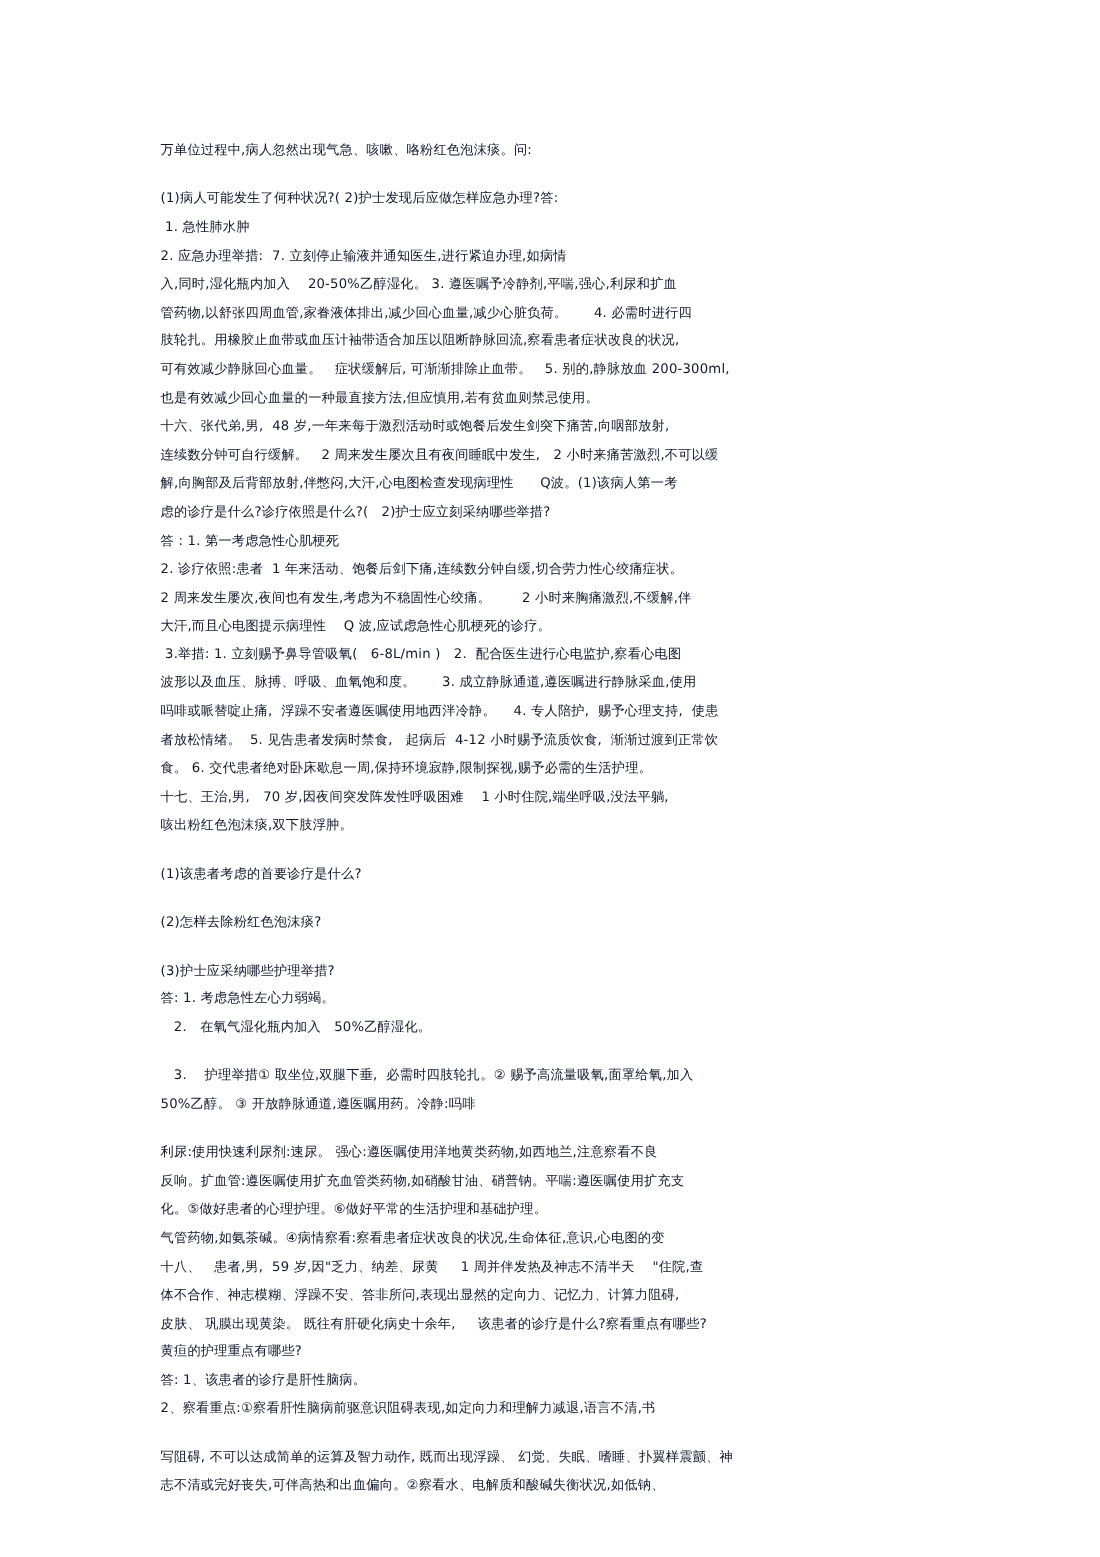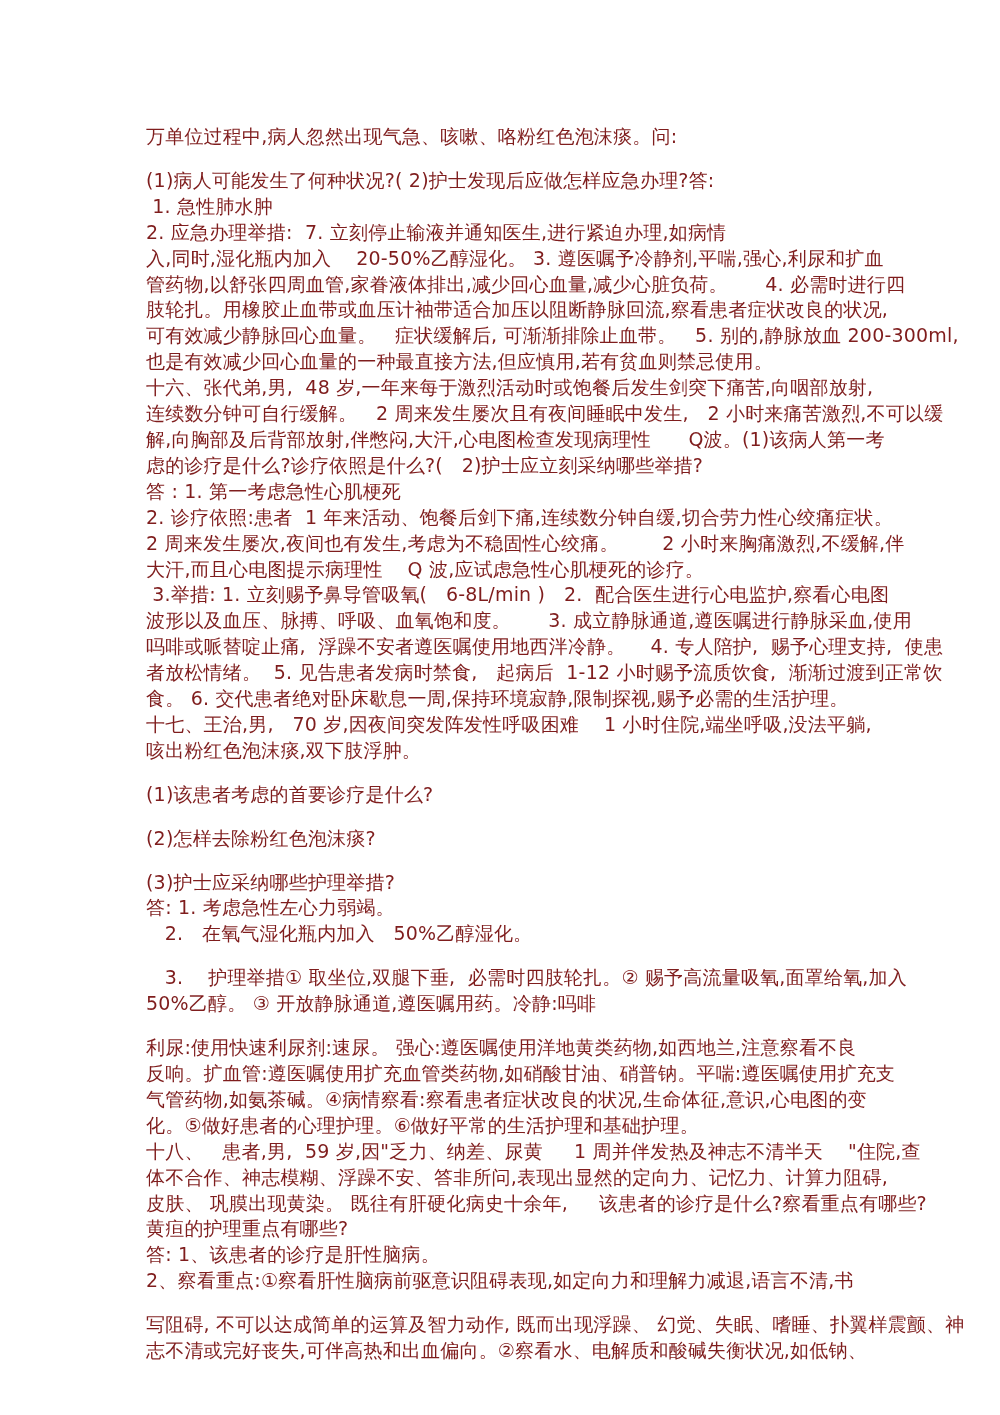--- a/index.html
+++ b/index.html
@@ -13,22 +13,22 @@
     height: 1415px;
     background: #ffffff;
     overflow: hidden;
     font-family: "DejaVu Sans", "Liberation Sans", sans-serif;
   }
   .doc-body {
     position: absolute;
     left: 146px;
     top: 124px;
     width: 746px;
-    color: #7f1d1d;
-    font-size: 19px;
+    color: #0f172a;
+    font-size: 12px;
     line-height: 25.9px;
     font-weight: 400;
   }
   .line {
     white-space: pre;
     letter-spacing: 0.2px;
   }
   .line.sp {
     margin-top: 18px;
   }
@@ -51,35 +51,35 @@
       <div class="line">连续数分钟可自行缓解。   2 周来发生屡次且有夜间睡眠中发生,   2 小时来痛苦激烈,不可以缓</div>
       <div class="line">解,向胸部及后背部放射,伴憋闷,大汗,心电图检查发现病理性      Q波。(1)该病人第一考</div>
       <div class="line">虑的诊疗是什么?诊疗依照是什么?(   2)护士应立刻采纳哪些举措?</div>
       <div class="line">答 : 1. 第一考虑急性心肌梗死</div>
       <div class="line">2. 诊疗依照:患者  1 年来活动、饱餐后剑下痛,连续数分钟自缓,切合劳力性心绞痛症状。</div>
       <div class="line">2 周来发生屡次,夜间也有发生,考虑为不稳固性心绞痛。       2 小时来胸痛激烈,不缓解,伴</div>
       <div class="line">大汗,而且心电图提示病理性    Q 波,应试虑急性心肌梗死的诊疗。</div>
       <div class="line"> 3.举措: 1. 立刻赐予鼻导管吸氧(   6-8L/min )   2.  配合医生进行心电监护,察看心电图</div>
       <div class="line">波形以及血压、脉搏、呼吸、血氧饱和度。      3. 成立静脉通道,遵医嘱进行静脉采血,使用</div>
       <div class="line">吗啡或哌替啶止痛,  浮躁不安者遵医嘱使用地西泮冷静。    4. 专人陪护,  赐予心理支持,  使患</div>
-      <div class="line">者放松情绪。  5. 见告患者发病时禁食,   起病后  1-12 小时赐予流质饮食,  渐渐过渡到正常饮</div>
+      <div class="line">者放松情绪。  5. 见告患者发病时禁食,   起病后  4-12 小时赐予流质饮食,  渐渐过渡到正常饮</div>
       <div class="line">食。 6. 交代患者绝对卧床歇息一周,保持环境寂静,限制探视,赐予必需的生活护理。</div>
       <div class="line">十七、王治,男,   70 岁,因夜间突发阵发性呼吸困难    1 小时住院,端坐呼吸,没法平躺,</div>
       <div class="line">咳出粉红色泡沫痰,双下肢浮肿。</div>
       <div class="line sp">(1)该患者考虑的首要诊疗是什么?</div>
       <div class="line sp">(2)怎样去除粉红色泡沫痰?</div>
       <div class="line sp">(3)护士应采纳哪些护理举措?</div>
       <div class="line">答: 1. 考虑急性左心力弱竭。</div>
       <div class="line">   2.   在氧气湿化瓶内加入   50%乙醇湿化。</div>
       <div class="line sp">   3.    护理举措① 取坐位,双腿下垂,  必需时四肢轮扎。② 赐予高流量吸氧,面罩给氧,加入</div>
       <div class="line">50%乙醇。 ③ 开放静脉通道,遵医嘱用药。冷静:吗啡</div>
       <div class="line sp">利尿:使用快速利尿剂:速尿。 强心:遵医嘱使用洋地黄类药物,如西地兰,注意察看不良</div>
       <div class="line">反响。扩血管:遵医嘱使用扩充血管类药物,如硝酸甘油、硝普钠。平喘:遵医嘱使用扩充支</div>
+      <div class="line">化。⑤做好患者的心理护理。⑥做好平常的生活护理和基础护理。</div>
       <div class="line">气管药物,如氨茶碱。④病情察看:察看患者症状改良的状况,生命体征,意识,心电图的变</div>
-      <div class="line">化。⑤做好患者的心理护理。⑥做好平常的生活护理和基础护理。</div>
       <div class="line">十八、   患者,男,  59 岁,因"乏力、纳差、尿黄     1 周并伴发热及神志不清半天    "住院,查</div>
       <div class="line">体不合作、神志模糊、浮躁不安、答非所问,表现出显然的定向力、记忆力、计算力阻碍,</div>
       <div class="line">皮肤、 巩膜出现黄染。 既往有肝硬化病史十余年,     该患者的诊疗是什么?察看重点有哪些?</div>
       <div class="line">黄疸的护理重点有哪些?</div>
       <div class="line">答: 1、该患者的诊疗是肝性脑病。</div>
       <div class="line">2、察看重点:①察看肝性脑病前驱意识阻碍表现,如定向力和理解力减退,语言不清,书</div>
       <div class="line sp">写阻碍, 不可以达成简单的运算及智力动作, 既而出现浮躁、 幻觉、失眠、嗜睡、扑翼样震颤、神</div>
       <div class="line">志不清或完好丧失,可伴高热和出血偏向。②察看水、电解质和酸碱失衡状况,如低钠、</div>
     </div>
 </div>

